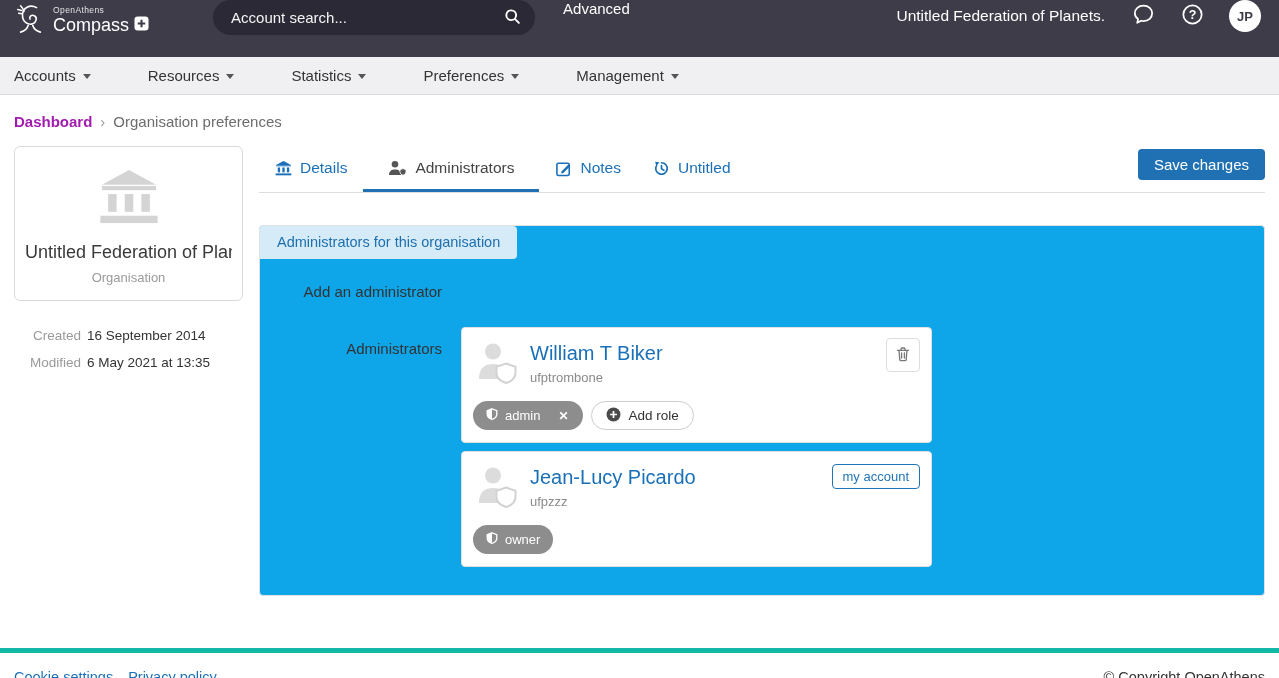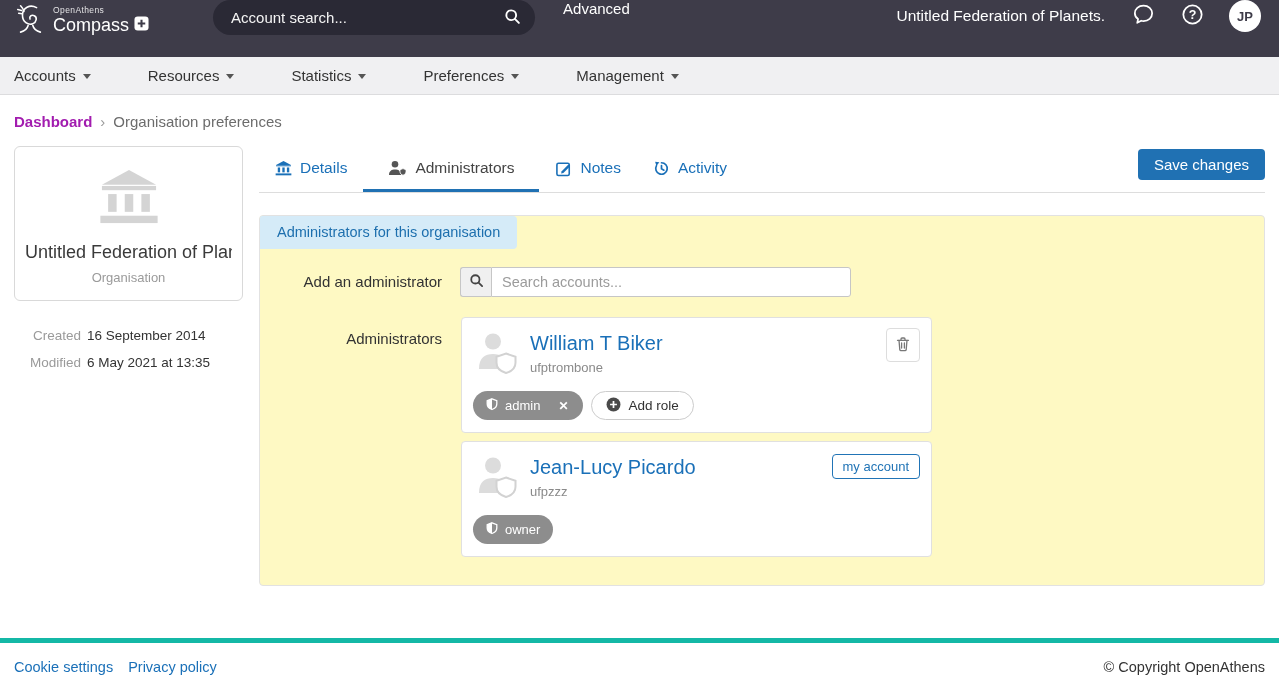--- a/index.html
+++ b/index.html
@@ -63,21 +63,21 @@
   .tab { display:flex; align-items:center; gap:8px; padding:13px 16px 15px;
     font-size:15.5px; color:#1a70b8; cursor:pointer; background:transparent; border:none;
     font-family:inherit; }
   .tab.active { color:#444; box-shadow:inset 0 -3px 0 #2071b3; padding-left:25px; padding-right:25px; }
   .tab .ticon { display:flex; align-items:center; }
   .save-btn { margin-left:auto; margin-bottom:9px; background:#2071b3; color:#fff;
     border:none; border-radius:4px; height:31px; padding:0 16px; font-size:15px;
     font-family:inherit; cursor:pointer; }
 
   
-  .panel { margin-top:22px; background:#fef9c3; border:1px solid #e2e2e2;
+  .panel { margin-top:32px; background:#0ea5e9; border:1px solid #e2e2e2;
     border-radius:4px; min-height:343px; padding-bottom:20px; }
   .panel-header-tab { display:inline-block; background:#d5ebf8; color:#1d6fae;
     font-size:14.5px; padding:8px 17px 9px; border-radius:2px 4px 4px 0; cursor:pointer; }
   .panel-row { display:flex; margin-top:18px; }
   .panel-label { width:182px; flex:none; text-align:right; font-size:15px; color:#333; }
   .row-add .panel-label { line-height:30px; }
   .row-admins { margin-top:20px; }
   .row-admins .panel-label { padding-top:13px; }
   .input-group { display:flex; margin-left:18px; }
   .search-addon { width:31px; height:30px; background:#f0f0f0; border:1px solid #c6c6c6;
@@ -270,41 +270,30 @@
         <span>Notes</span>
       </button>
       <button class="tab">
         <span class="ticon">
           <svg width="17" height="17" viewBox="0 0 16 16" fill="none" stroke="#1a70b8" stroke-width="1.6" stroke-linecap="round">
             <path d="M8 2.6 A5.4 5.4 0 1 1 3.3 5.3"></path>
             <polygon points="2,1.6 6,2.2 3.2,5.6" fill="#1a70b8" stroke="none"></polygon>
             <path d="M8 5.2 V8.3 L10.3 9.6"></path>
           </svg>
         </span>
-        <span>Activity</span>
+        <span>Untitled</span>
       </button>
       <button class="save-btn">Save changes</button>
     </div>
 
     <div class="panel">
       <div class="panel-header-tab">Administrators for this organisation</div>
 
       <div class="panel-row row-add">
         <div class="panel-label">Add an administrator</div>
-        <div class="input-group">
-          <span class="search-addon">
-            <span>
-              <svg width="15" height="15" viewBox="0 0 16 16" fill="none" stroke="#444" stroke-width="1.9" stroke-linecap="round">
-                <circle cx="6.8" cy="6.8" r="4.4"></circle>
-                  <path d="M10.2 10.2 L14 14"></path>
-              </svg>
-            </span>
-          </span>
-          <input class="acct-search" type="text" placeholder="Search accounts..." style="">
-        </div>
       </div>
 
       <div class="panel-row row-admins">
         <div class="panel-label">Administrators</div>
         <div class="admin-cards">
 
           <div class="admin-card">
             <div class="admin-head">
               <span>
                 <svg width="46" height="46" viewBox="0 0 46 46">

